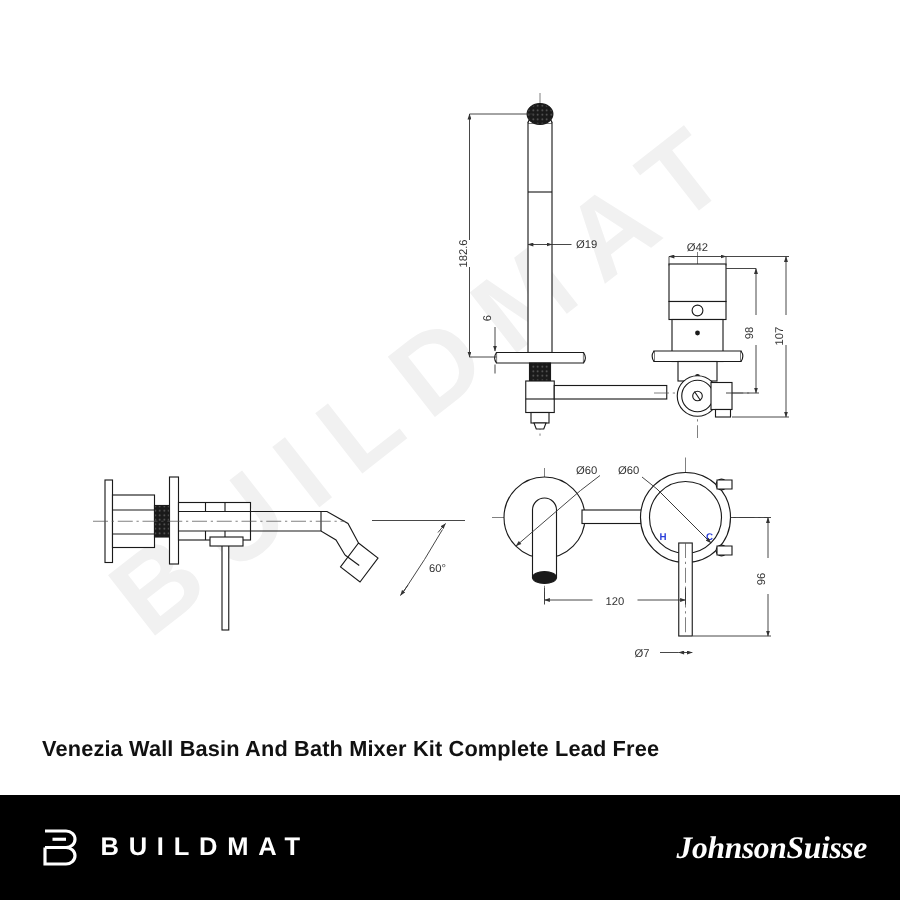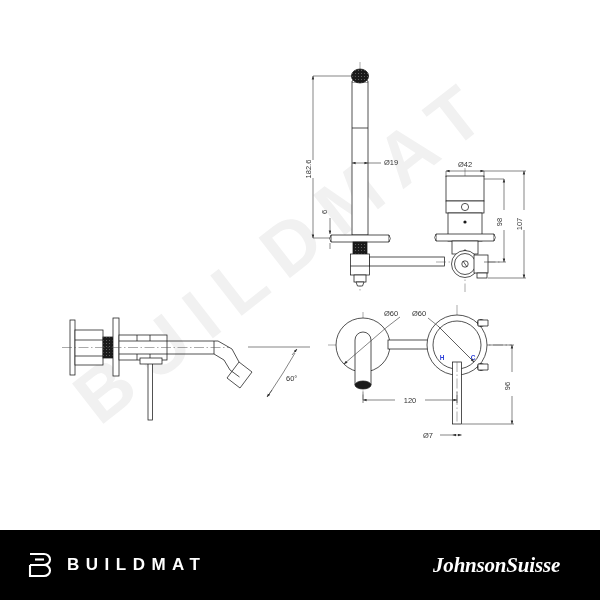--- a/index.html
+++ b/index.html
@@ -16,21 +16,21 @@
   .title-text{padding-left:28px;font-size:14.5px;font-weight:bold;color:#111;letter-spacing:.1px;
               font-family:"Liberation Sans",sans-serif;}
 
   
   .footer{position:absolute;left:0;top:530px;width:600px;height:70px;background:#000;
           display:flex;align-items:center;justify-content:space-between;}
   .brand-left{display:flex;align-items:center;padding-left:28px;}
   .brand-mark{width:28px;height:26px;margin-right:11px;}
   .brand-word{color:#fff;font-size:17px;font-weight:bold;letter-spacing:6.5px;
               font-family:"Liberation Sans",sans-serif;}
-  .brand-right{padding-right:40px;color:#fff;font-size:21px;font-style:italic;font-weight:bold;
+  .brand-right{padding-right:22px;color:#fff;font-size:21px;font-style:italic;font-weight:bold;
                font-family:"Liberation Serif",serif;letter-spacing:-.2px;}
 </style>
 </head>
 <body>
 
 <div class="page">
 
   <div class="drawing">
     <svg width="600" height="470" viewBox="0 0 600 470" xmlns="http://www.w3.org/2000/svg">
       <defs>
@@ -258,20 +258,23 @@
 
       <g stroke="#333" stroke-width="0.6" fill="none">
         <line x1="452.5" y1="435" x2="461.5" y2="435" marker-start="url(#arS)" marker-end="url(#ar)"></line>
         <line x1="440" y1="435" x2="452.5" y2="435"></line>
       </g>
       <text x="423" y="438" fill="#333" font-size="7.5" font-family="Liberation Sans, sans-serif">Ø7</text>
 
     </svg>
   </div>
 
+  <div class="title-strip">
+    <div class="title-text">Venezia Wall Basin And Bath Mixer Kit Complete Lead Free</div>
+  </div>
 
   <div class="footer">
     <div class="brand-left">
       <span class="brand-mark">
         <svg width="28" height="26" viewBox="0 0 28 26" xmlns="http://www.w3.org/2000/svg" fill="none" stroke="#ffffff" stroke-width="2.1" stroke-linejoin="miter">
           <path d="M2,2 H16 a6,5.5 0 0 1 0,11 H2"></path>
           <path d="M2,13 H16 a6,5.5 0 0 1 0,11 H2 V13"></path>
           <path d="M7,7.5 H16"></path>
         </svg>
       </span>

